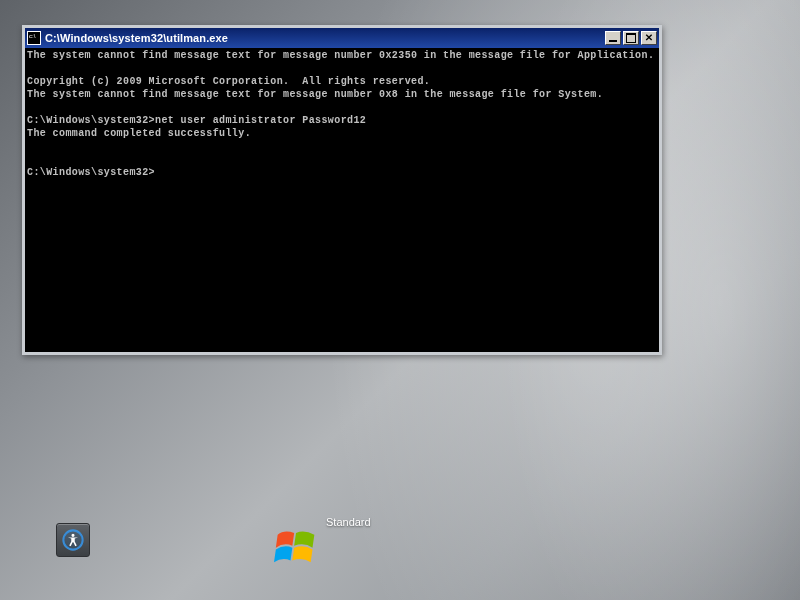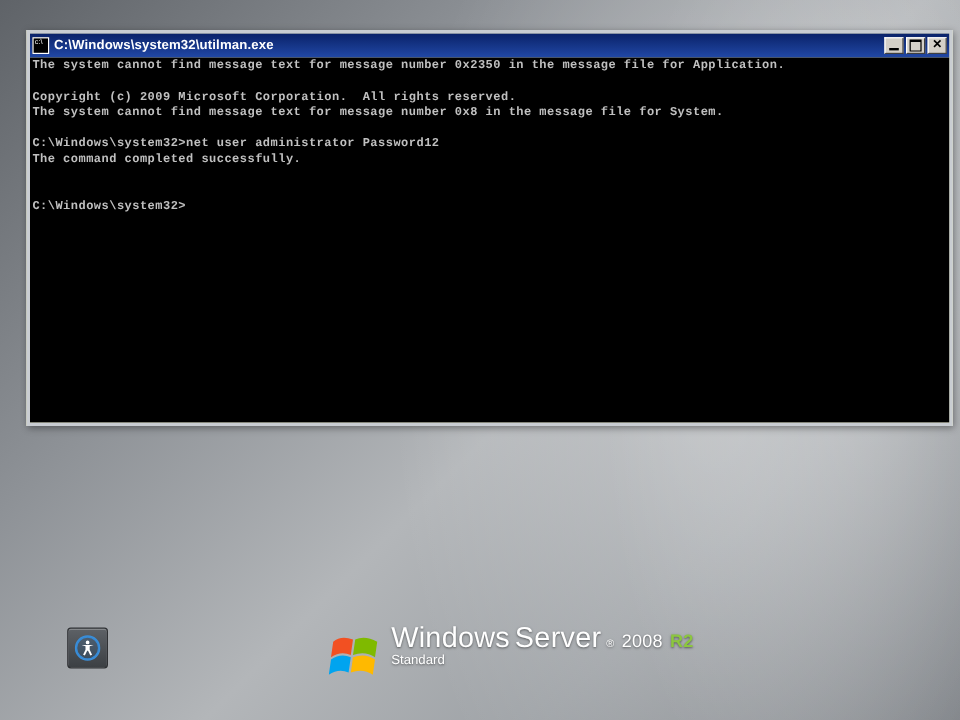--- a/index.html
+++ b/index.html
@@ -10,25 +10,25 @@
       radial-gradient(ellipse 400px 800px at 720px 300px, rgba(255,255,255,0.25) 0%, rgba(255,255,255,0.00) 55%),
       linear-gradient(135deg, #5f6368 0%, #8d9196 30%, #b3b6b9 55%, #9ea2a6 75%, #7b7f84 100%);
     position: relative;
   }
 
   
   .window {
     position: absolute;
     left: 22px;
     top: 25px;
-    width: 772px;
+    width: 640px;
     height: 330px;
     border: 3px solid #c9cdd2;
     box-shadow: 1px 2px 6px rgba(0,0,0,0.4);
-    background: #fef9c3;
+    background: #7dd3fc;
     display: flex;
     flex-direction: column;
   }
   .titlebar {
     height: 20px;
     background: linear-gradient(#0b246a, #3a6ea5 40%, #0b246a);
     background: #0b246a;
     background: linear-gradient(#0a2269, #2148a6);
     display: flex;
     align-items: center;
@@ -159,22 +159,15 @@
 <div class="branding">
   <svg class="flag" viewBox="0 0 48 48">
     <g transform="translate(2,4)">
       <path d="M2 10 Q9 4 20 8 L18 22 Q9 18 0 24 Z" fill="#f25022"></path>
       <path d="M22 8 Q31 4 42 10 L40 24 Q31 18 20 22 Z" fill="#7fba00"></path>
       <path d="M0 26 Q9 20 18 24 L16 38 Q7 34 -2 40 Z" fill="#00a4ef"></path>
       <path d="M20 24 Q31 20 40 26 L38 40 Q29 34 18 38 Z" fill="#ffb900"></path>
     </g>
   </svg>
   <div class="txt">
-    <div class="line1">
-      <span class="ws">Windows</span>
-      <span class="srv">Server</span>
-        <sup style="font-size:9px">®</sup>
-      <span class="yr">2008</span>
-      <span class="r2">R2</span>
-    </div>
     <div class="line2">Standard</div>
   </div>
 </div>
 
 </body></html>

